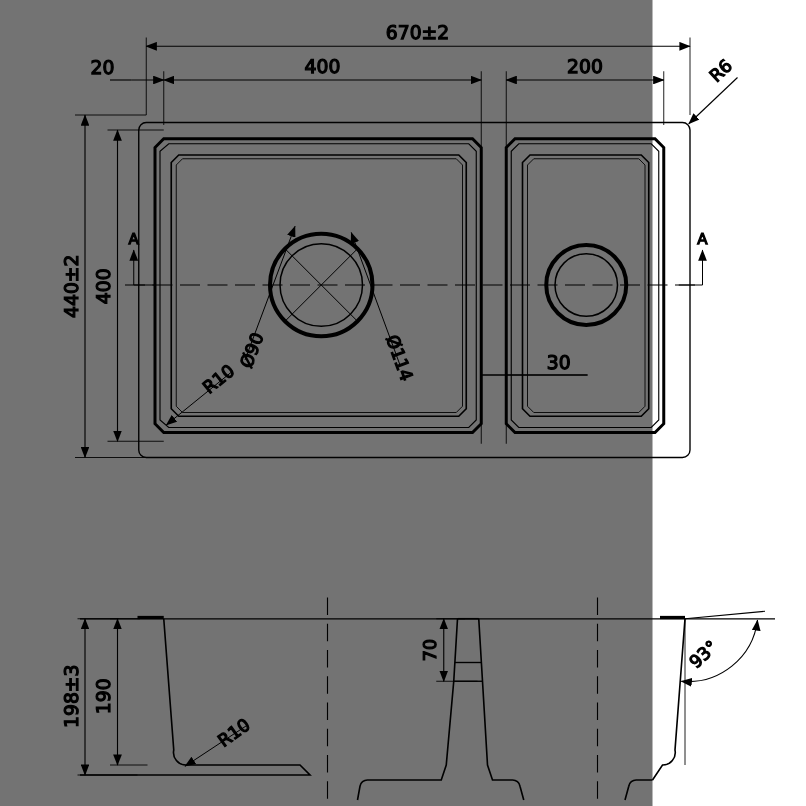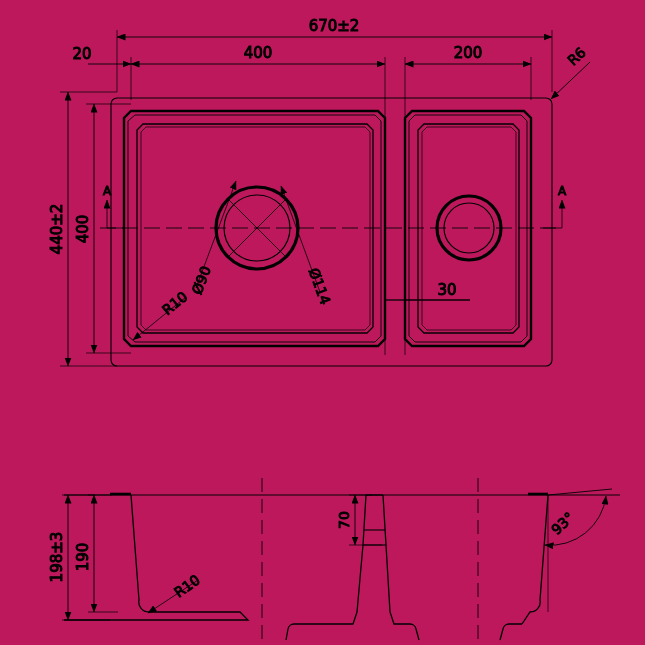--- a/index.html
+++ b/index.html
@@ -1,17 +1,17 @@
 <!DOCTYPE html>
 <html><head>
 <meta charset="utf-8">
 <style>
   html,body{margin:0;padding:0;background:#ffffff;}
   body{width:645px;height:645px;font-family:"DejaVu Sans",sans-serif;overflow:hidden;}
-  #root{position:relative;width:645px;height:645px;background:#be185d;}
+  #root{position:relative;width:522px;height:645px;background:#737373;}
   svg{display:block;}
   text{font-family:"DejaVu Sans",sans-serif;fill:#000;}
 </style>
 </head>
 <body>
 
 <div id="root">
 <svg width="645" height="645" viewBox="0 0 645 645">
   <defs>
     <marker id="arrEnd" markerWidth="9" markerHeight="7" refX="8.5" refY="3.5" orient="auto" markerUnits="userSpaceOnUse">

